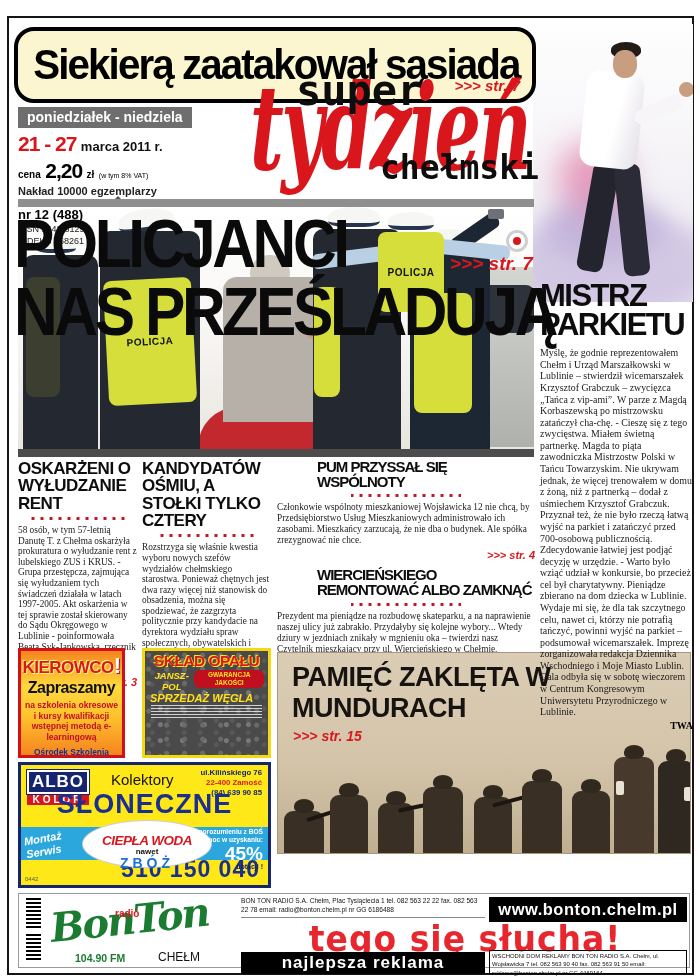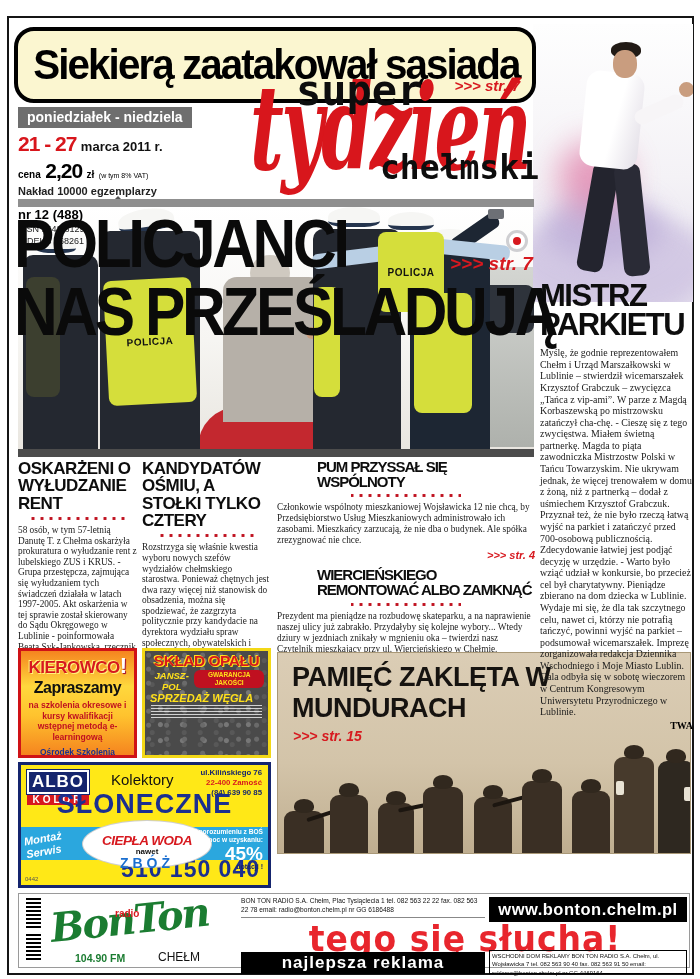--- a/index.html
+++ b/index.html
@@ -132,21 +132,21 @@
     background:linear-gradient(180deg,#dbcdb5 0%,#d3c4a9 55%,#bfae90 100%); border:1px solid #a99877; }
   .feature h2 { font-size:27px; font-weight:bold; letter-spacing:-.5px; color:#161310; padding:9px 0 0 14px; }
   .feature .ref { text-align:left; padding-left:15px; font-size:14px; margin-top:4px; }
   .soldier { position:absolute; bottom:0; background:#3a2f24; border-radius:9px 9px 0 0; }
   .soldier::before { content:""; position:absolute; top:-12px; left:50%; transform:translateX(-50%);
     width:20px; height:14px; border-radius:50% 50% 40% 40%; background:#31281e; }
   .armband { position:absolute; width:8px; height:14px; background:#e8e2d4; border-radius:2px; }
   .rifle { position:absolute; background:#1c1610; border-radius:2px; }
 
   
-  .ad-kierowco { position:absolute; left:18px; top:648px; width:119px; height:110px; z-index:3;
+  .ad-kierowco { position:absolute; left:18px; top:648px; width:107px; height:110px; z-index:3;
     border:3px solid #cf1217; text-align:center; overflow:hidden;
     background:linear-gradient(180deg,#f5841f 0%,#ffd83d 34%,#ffc32e 62%,#f5841f 100%); }
   .kw-title { font-size:17px; font-weight:bold; color:#d7191f; letter-spacing:-.5px; margin-top:2px;
     text-shadow:1px 1px 0 #fff37e, -1px -1px 0 #fff37e; }
   .kw-bang { color:#fff; font-size:22px; text-shadow:1px 1px 1px #903; }
   .kw-zapraszamy { font-size:16px; font-weight:bold; color:#101010; letter-spacing:-.5px; }
   .kw-red { font-size:8.6px; font-weight:bold; color:#c01020; line-height:1.25; margin-top:3px; padding:0 2px; }
   .kw-blue { font-size:8.4px; font-weight:bold; color:#1b2f8f; line-height:1.25; margin-top:4px; padding:0 2px; }
 
   .ad-sklad { position:absolute; left:142px; top:648px; width:129px; height:110px; z-index:3;

